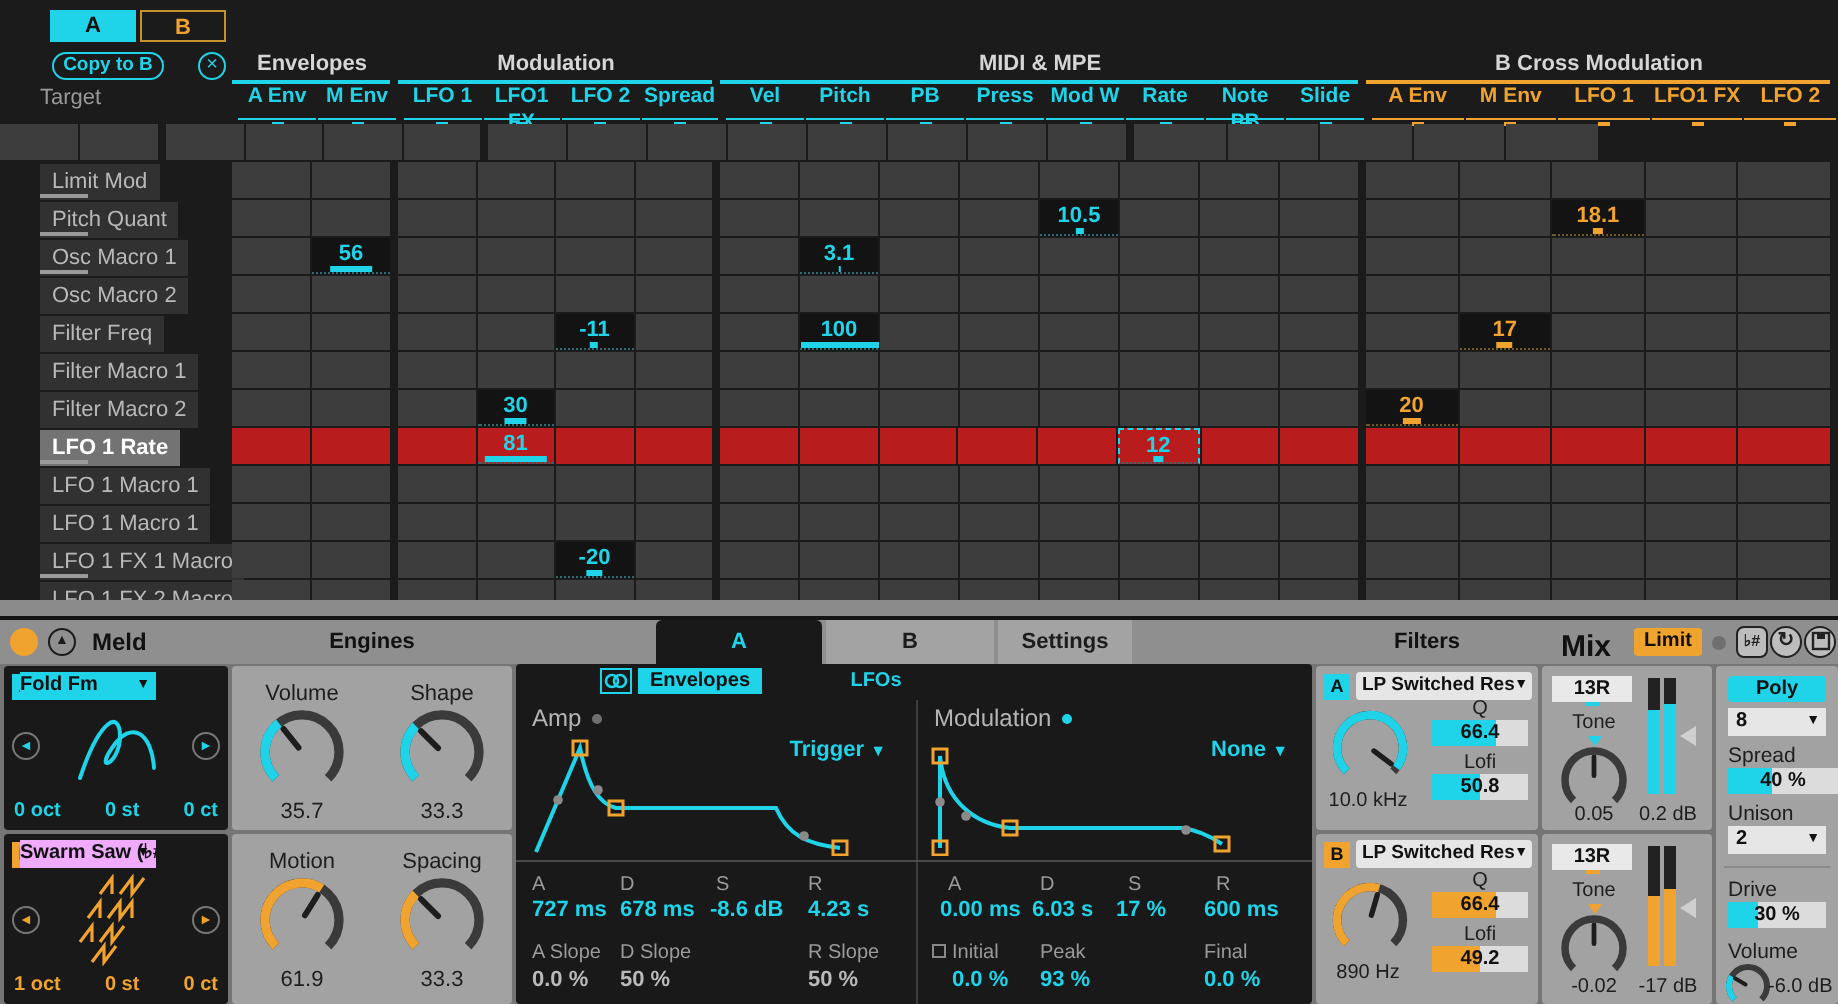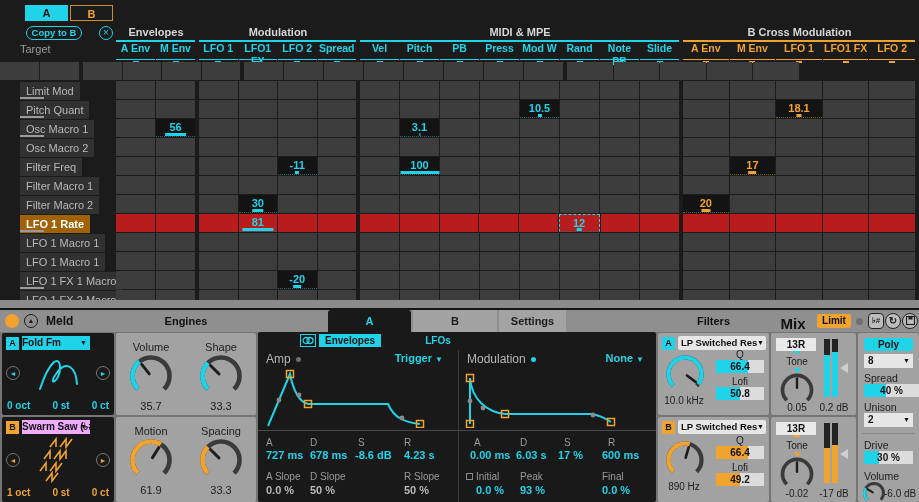--- a/index.html
+++ b/index.html
@@ -18,33 +18,33 @@
   #mx-copy { position:absolute; left:26px; top:0px; width:56px; height:14px; border:1px solid #1fd3e8;
     border-radius:8px; color:#1fd3e8; font-size:9.5px; font-weight:bold; text-align:center; line-height:12px; }
   #mx-close { position:absolute; left:99px; top:0px; width:14px; height:14px; border:1px solid #1fd3e8;
     border-radius:50%; color:#1fd3e8; font-size:10px; text-align:center; line-height:12px; }
   .gh-spacer { width:116px; flex:none; }
   .ghead { position:relative; flex:none; color:#d6d6d6; font-size:11px; font-weight:bold; text-align:center; }
   .gline { position:absolute; left:0; right:1px; bottom:0; height:2px; }
   .gline.c { background:#1fd3e8; } .gline.o { background:#f0a32e; }
   .msep { width:3px; flex:none; }
   .w0 { width:80px; } .w1 { width:158px; } .w2 { width:320px; } .w3 { width:233px; }
-  #mx-colheads { display:flex; height:18px; position:relative; }
+  #mx-colheads { display:flex; height:18px; position:relative;justify-content:flex-end; }
   #mx-target { position:absolute; left:20px; top:1px; color:#9a9a9a; font-size:11px; }
   .colgroup { display:flex; flex:none; }
   .colcell { position:relative; flex:1; margin-right:1px; font-size:10.5px; font-weight:bold;
     text-align:center; line-height:13px; border-bottom:1px solid currentColor; }
   .colcell::after { content:''; position:absolute; left:50%; bottom:-4px; width:6px; height:2px;
     margin-left:-3px; background:currentColor; }
   #mx-grid { position:relative; height:239px; overflow:hidden; margin-top:2px; }
   .mrow { display:flex; height:18px; margin-bottom:1px; }
   .rlabel { width:116px; flex:none; position:relative; }
   .rlabel-bg { display:inline-block; margin-left:20px; padding:0 6px; height:18px; line-height:18px;
     background:#313131; color:#b9b9b9; font-size:11px; white-space:nowrap; }
-  .mrow.sel .rlabel-bg { background:#a16207; color:#ffffff; font-weight:bold; }
+  .mrow.sel .rlabel-bg { background:#737373; color:#ffffff; font-weight:bold; }
   .rtick { position:absolute; left:20px; bottom:0px; width:24px; height:2px; background:#9a9a9a; }
   .cgroup { display:flex; flex:none; }
   .mcell { flex:1; margin-right:1px; background:#3d3d3d; position:relative; }
   .mrow.sel .mcell { background:#b91c1c; }
   .mcell.val { background:#131313; text-align:center; font-size:11px; font-weight:bold; line-height:16px; }
   .mcell.val.vc { color:#1fd3e8; border-bottom:1px dotted #2e6970; }
   .mcell.val.vo { color:#f0a32e; border-bottom:1px dotted #6f5a24; }
   .vbar { position:absolute; bottom:0; left:50%; transform:translateX(-50%); height:3px; }
   .vc .vbar { background:#1fd3e8; } .vo .vbar { background:#f0a32e; }
   .mcell.csel { border:1px dashed #1fd3e8; }
@@ -80,21 +80,21 @@
   #p-center { left:258px; top:22px; width:398px; height:170px; }
   #p-fA { left:658px; top:23px; width:111px; height:82px; }
   #p-fB { left:658px; top:107px; width:111px; height:85px; }
   #p-mxA { left:771px; top:23px; width:85px; height:82px; }
   #p-mxB { left:771px; top:107px; width:85px; height:85px; }
   #p-glob { left:858px; top:23px; width:61px; height:169px; }
 
   .chip { position:absolute; left:4px; top:4px; width:13px; height:13px; font-size:9px; font-weight:bold;
     text-align:center; line-height:13px; color:#111; }
   .chip.c { background:#1fd3e8; } .chip.o { background:#f0a32e; }
-  .eng-dd { position:absolute; left:20px; top:3px; width:68px; height:14px; font-size:10px; font-weight:bold;
+  .eng-dd { position:absolute; left:8px; top:3px; width:68px; height:14px; font-size:10px; font-weight:bold;
     color:#111; line-height:14px; padding-left:0; white-space:nowrap; overflow:hidden; }
   .eng-dd .dd-ar { position:absolute; right:3px; top:0; }
   .eng-dd.c { background:#1fd3e8; } .eng-dd.o { background:#f0abfc; }
   .arr-btn { position:absolute; top:33px; width:14px; height:14px; border:1px solid #777; border-radius:50%;
     font-size:7px; text-align:center; line-height:13px; }
   .arr-btn.c { color:#1fd3e8; } .arr-btn.o { color:#f0a32e; }
   .eng-vals { position:absolute; left:0; bottom:4px; width:112px; display:flex; justify-content:space-between;
     padding:0 5px; font-size:10px; font-weight:bold; }
   .eng-vals.c { color:#1fd3e8; } .eng-vals.o { color:#f0a32e; }
 
@@ -106,21 +106,21 @@
   #link-icon { position:absolute; left:42px; top:0px; width:16px; height:13px; border:1px solid #1fd3e8; }
   #st-env { position:absolute; left:61px; top:0px; width:62px; height:13px; background:#1fd3e8; color:#111;
     font-size:10px; font-weight:bold; text-align:center; line-height:13px; }
   #st-lfos { position:absolute; left:160px; top:0px; width:40px; color:#1fd3e8; font-size:10px; font-weight:bold;
     text-align:center; line-height:13px; }
   .envpanel { position:absolute; top:18px; height:80px; }
   #amp-panel { left:0; width:197px; }
   #mod-panel { left:200px; width:198px; border-left:1px solid #3c3c3c; }
   .env-title { position:absolute; left:8px; top:2px; font-size:12px; color:#b5b5b5; }
   .env-dot { display:inline-block; width:5px; height:5px; border-radius:50%; margin-left:5px; vertical-align:middle; }
-  .env-dd { position:absolute; right:12px; top:2px; color:#1fd3e8; font-size:11px; font-weight:bold; }
+  .env-dd { position:absolute; right:12px; top:19px; color:#1fd3e8; font-size:11px; font-weight:bold; }
   #ct-values { position:absolute; left:0; top:98px; width:398px; height:72px; border-top:1px solid #4a4a4a; }
   #ct-values .vdiv { position:absolute; left:200px; top:0; bottom:0; width:1px; background:#3c3c3c; }
   .pl { position:absolute; font-size:10px; color:#9a9a9a; }
   .pv { position:absolute; font-size:11px; font-weight:bold; color:#1fd3e8; white-space:nowrap; }
   .pg { position:absolute; font-size:11px; font-weight:bold; color:#b9b9b9; white-space:nowrap; }
   .chk { display:inline-block; width:7px; height:7px; border:1px solid #888; margin-right:3px; }
 
   .flt-dd { position:absolute; left:20px; top:3px; width:88px; height:14px; background:#e6e6e6; border-radius:2px;
     font-size:9.5px; font-weight:bold; color:#111; line-height:14px; padding-left:3px; white-space:nowrap; }
   .flt-dd .dd-ar { position:absolute; right:2px; top:0; }
@@ -192,21 +192,21 @@
         <div class="colcell acc-c">LFO 2</div>
         <div class="colcell acc-c">Spread</div>
       </div>
       <div class="msep"></div>
       <div class="colgroup w2">
         <div class="colcell acc-c">Vel</div>
         <div class="colcell acc-c">Pitch</div>
         <div class="colcell acc-c">PB</div>
         <div class="colcell acc-c">Press</div>
         <div class="colcell acc-c">Mod W</div>
-        <div class="colcell acc-c">Rand</div>
+        <div class="colcell acc-c">Rate</div>
         <div class="colcell acc-c">Note PB</div>
         <div class="colcell acc-c">Slide</div>
       </div>
       <div class="msep"></div>
       <div class="colgroup w3">
         <div class="colcell acc-o">A Env</div>
         <div class="colcell acc-o">M Env</div>
         <div class="colcell acc-o">LFO 1</div>
         <div class="colcell acc-o">LFO1 FX</div>
         <div class="colcell acc-o">LFO 2</div>

